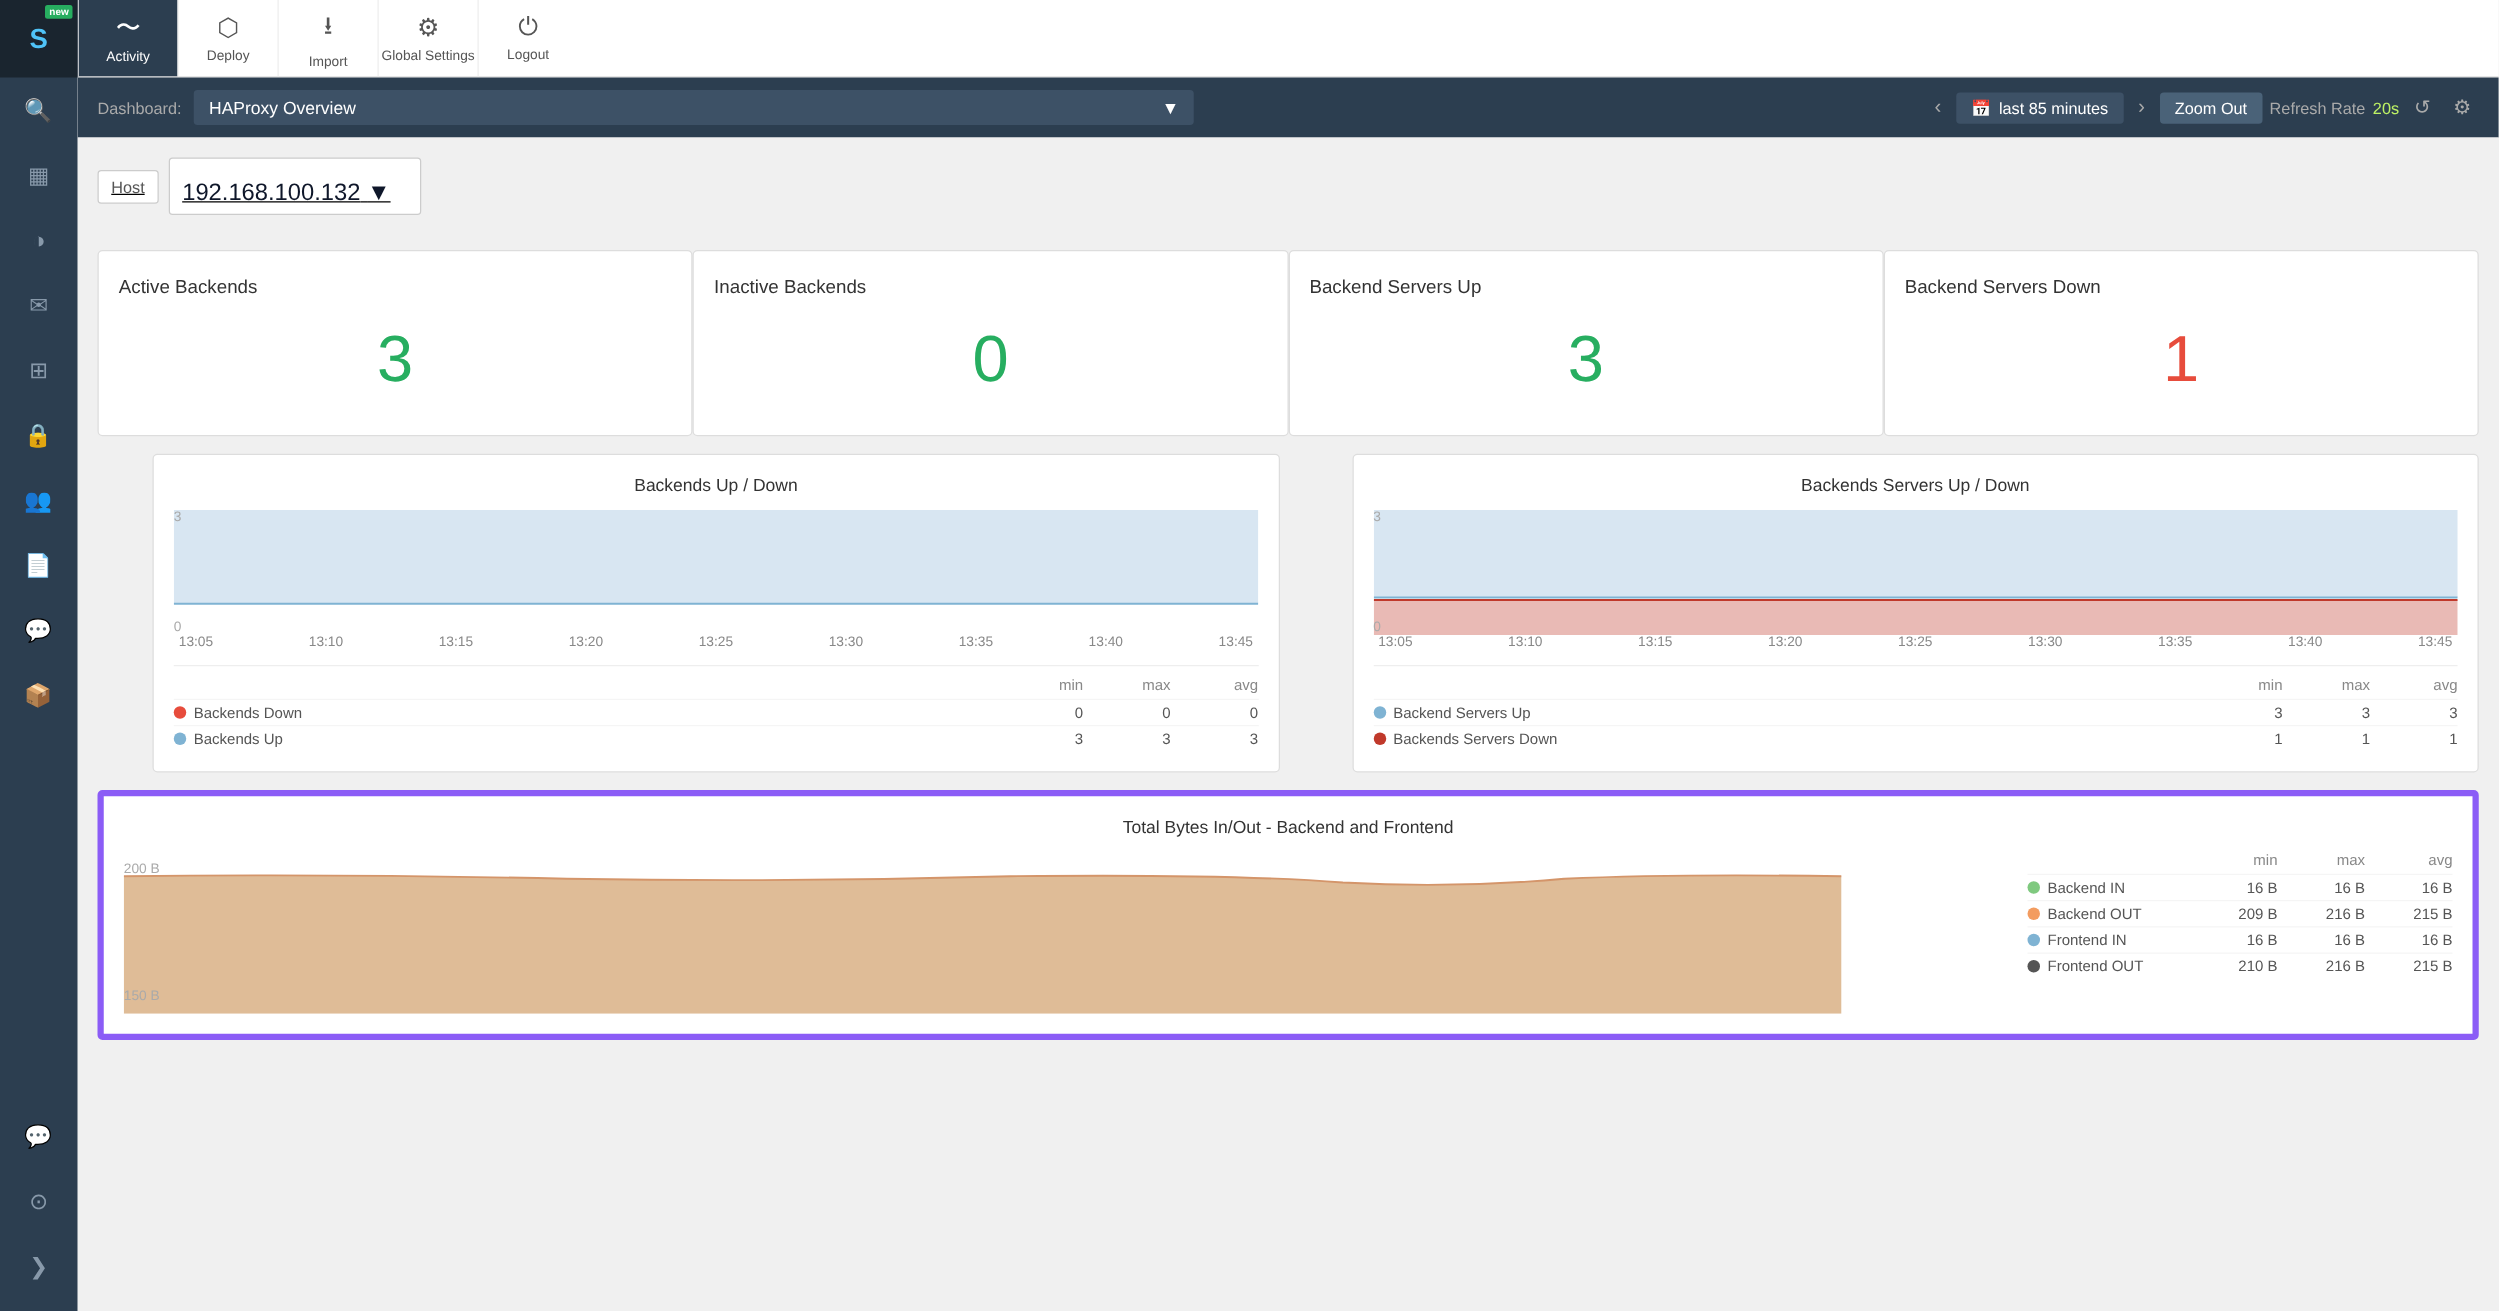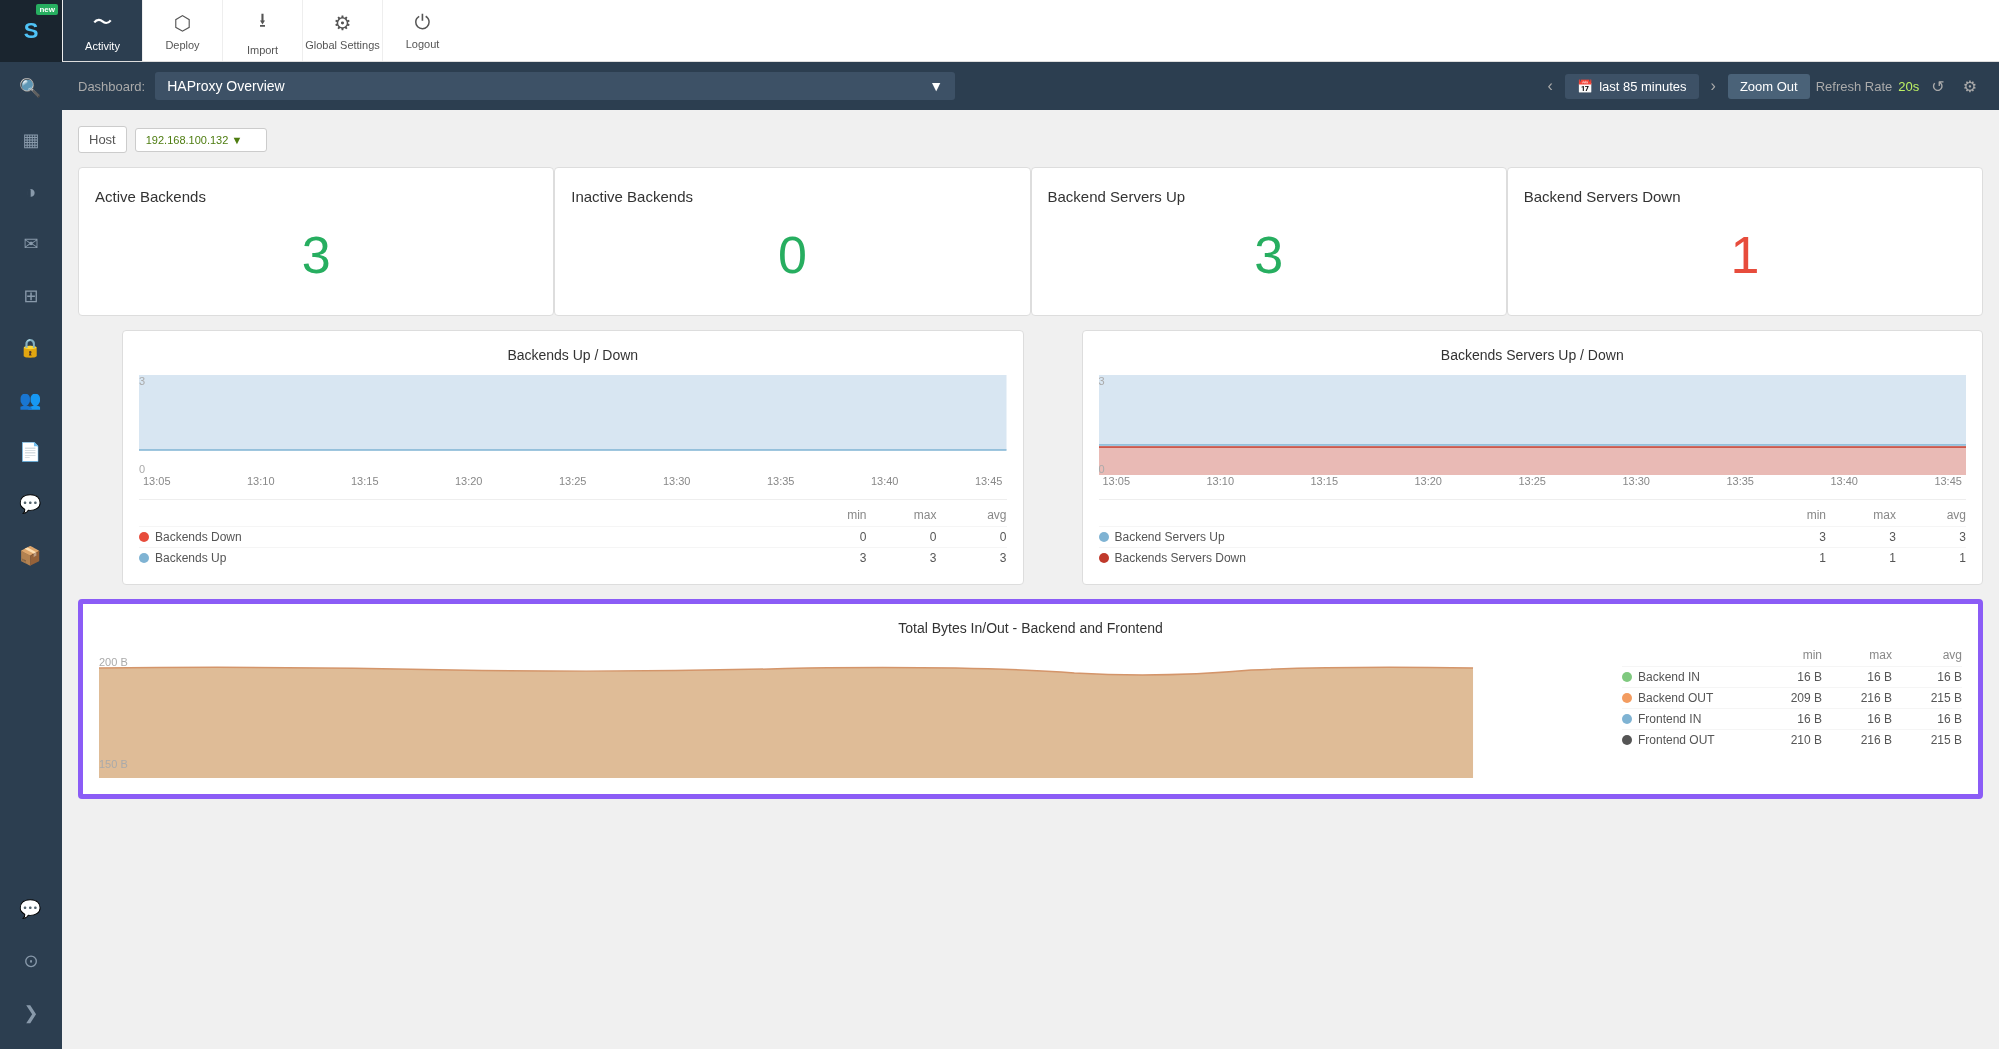--- a/index.html
+++ b/index.html
@@ -181,40 +181,41 @@
     
     .content {
       flex: 1;
       overflow-y: auto;
       padding: 16px;
       background: #f0f0f0;
     }
 
     
     .host-filter {
-      margin-bottom: 14px;
+      margin-bottom: 28px;
       display: flex;
       align-items: center;
       gap: 8px;
+      text-decoration: underline;
     }
     .host-label {
       font-size: 13px;
       color: #555;
       background: white;
       border: 1px solid #ccc;
       padding: 5px 10px;
       border-radius: 3px;
     }
     .host-select {
       background: white;
       border: 1px solid #ccc;
-      padding: 5px 24px 5px 10px;
+      padding: 17px 24px 5px 10px;
       border-radius: 3px;
-      font-size: 11px;
-      color: #4d7c0f;
+      font-size: 19px;
+      color: #0f172a;
       cursor: pointer;
       position: relative;
     }
 
     
     .stat-cards {
       display: grid;
       grid-template-columns: repeat(4, 1fr);
       gap: 0;
       margin-bottom: 14px;

